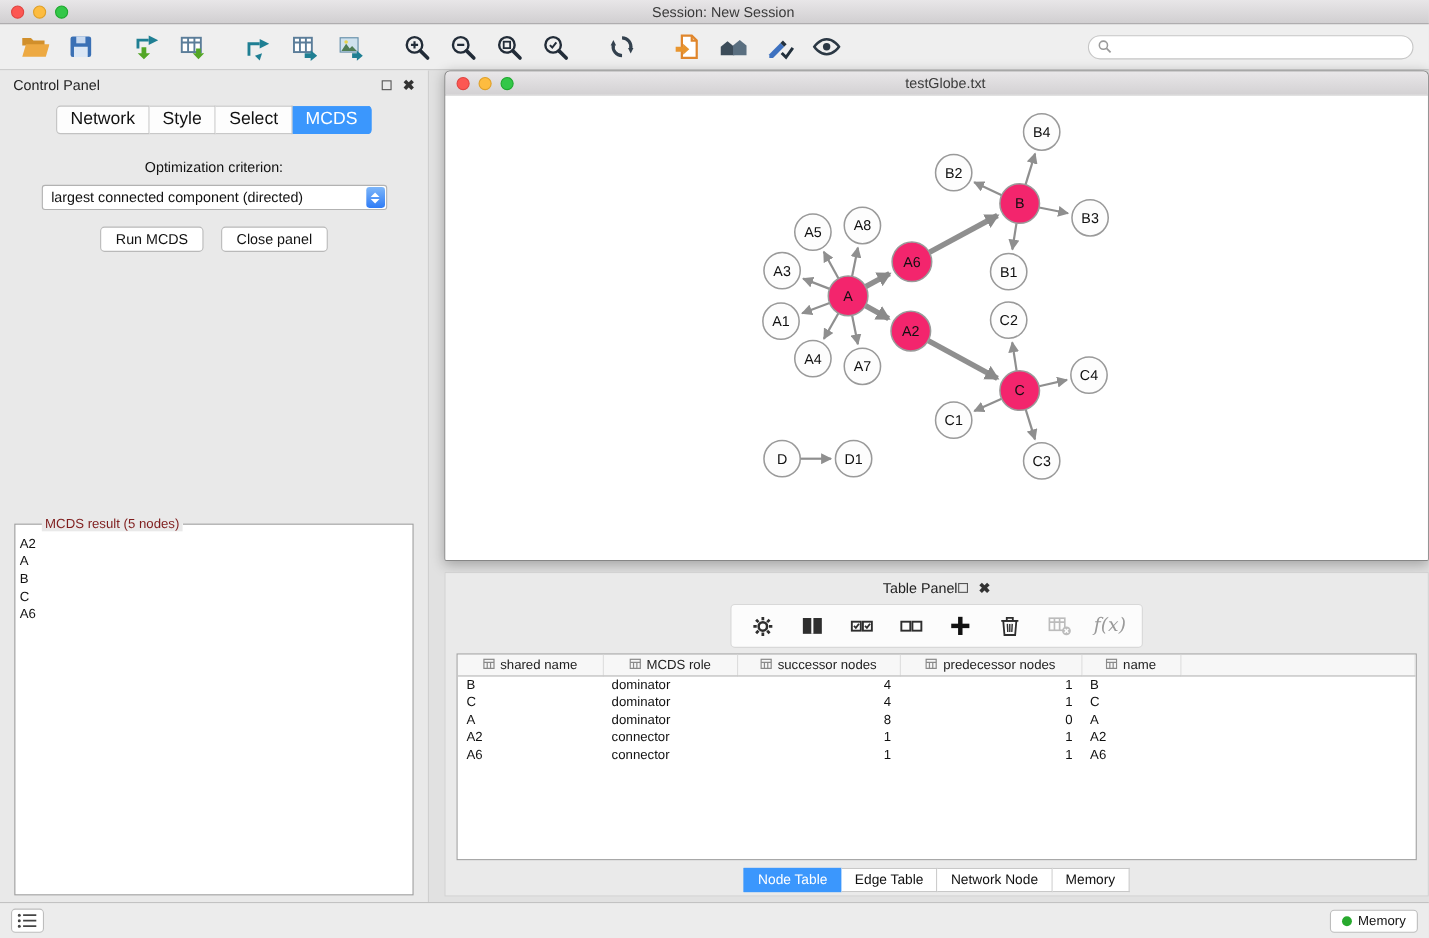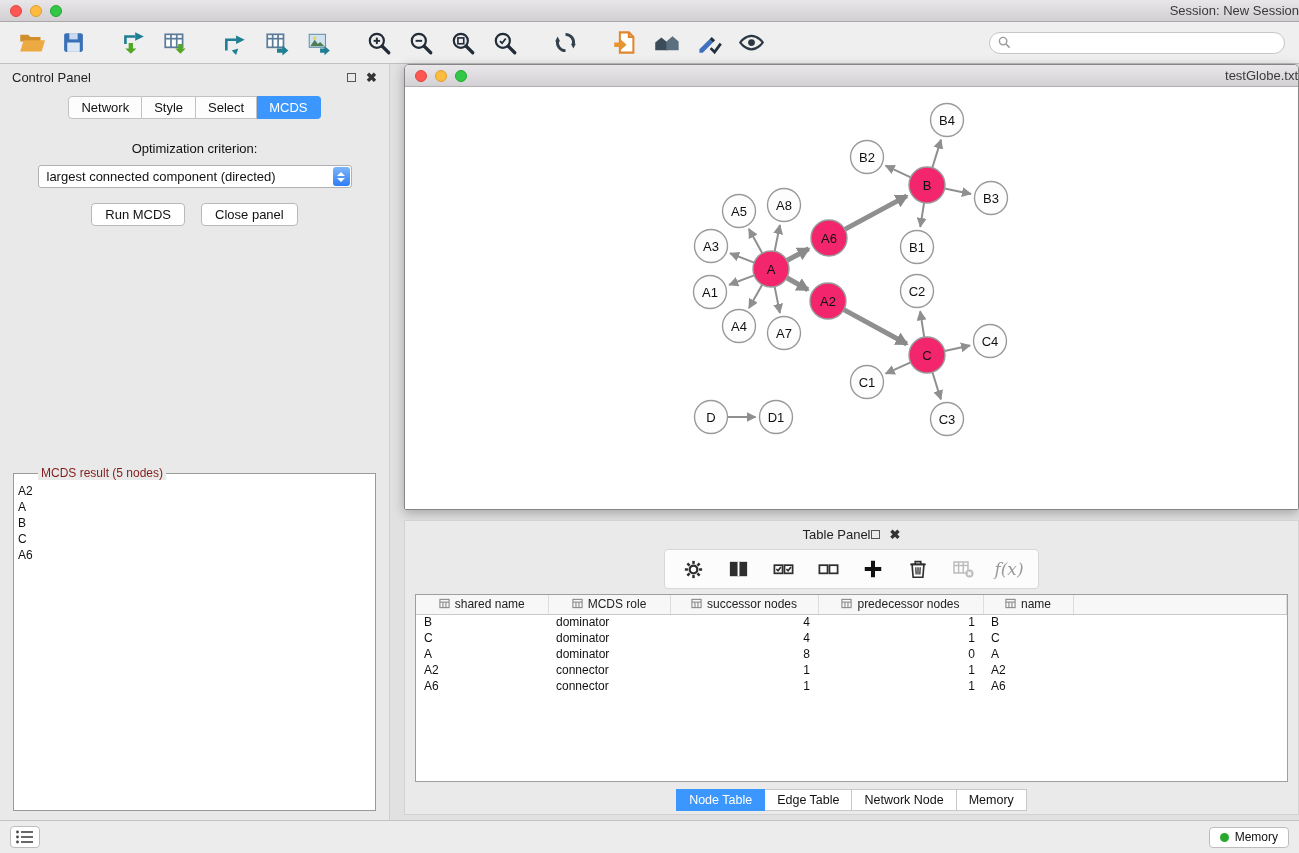--- a/index.html
+++ b/index.html
@@ -7,41 +7,41 @@
   body { font-family:"Liberation Sans", sans-serif; background:#e2e2e2; cursor:default; }
   .app { width:1299px; height:853px; display:flex; flex-direction:column; background:#e2e2e2; }
 
   
   .titlebar { height:22px; background:linear-gradient(#e8e6e8,#d1cfd1); border-bottom:1px solid #aaa8aa; position:relative; display:flex; align-items:center; flex:0 0 22px;}
   .traffic { display:flex; gap:8px; margin-left:10px; z-index:2; }
   .dot { width:12px; height:12px; border-radius:50%; }
   .dot.red { background:#fc5753; border:1px solid #e04542; }
   .dot.yellow { background:#fdbc40; border:1px solid #dfa029; }
   .dot.green { background:#33c748; border:1px solid #1fa82f; }
-  .win-title { position:absolute; left:16px; right:0; text-align:right; font-size:13px; color:#3a3a3a; }
+  .win-title { position:absolute; left:16px; right:0; text-align:center; font-size:13px; color:#3a3a3a; }
 
   
   .toolbar { height:42px; background:#efefef; border-bottom:1px solid #bfbfbf; display:flex; align-items:center; padding:0 14px; flex:0 0 42px; }
   .grp { display:flex; align-items:center; gap:8px; }
   .grp + .grp { margin-left:26px; }
   .tool-btn { width:34px; height:34px; border:none; background:transparent; display:flex; align-items:center; justify-content:center; padding:0; }
   .search-wrap { margin-left:auto; width:296px; height:22px; background:#fff; border:1px solid #c6c6c6; border-radius:12px; display:flex; align-items:center; padding:0 8px; gap:5px; }
   .search-wrap input { border:none; outline:none; flex:1; font-size:12px; background:transparent; font-family:"Liberation Sans",sans-serif; }
 
   
   .workspace { flex:1; display:flex; background:#e1e1e1; min-height:0; }
 
   
   .control-panel { width:390px; background:#e9e9e9; display:flex; flex-direction:column; border-right:1px solid #cfcfcf; }
   .panel-header { height:26px; display:flex; align-items:center; padding:0 12px; font-size:13px; color:#222; flex:0 0 26px; }
   .panel-controls { margin-left:auto; display:flex; align-items:center; gap:10px; }
   .float-glyph { width:9px; height:9px; border:1.5px solid #555; display:inline-block; }
   .close-glyph { font-size:13px; font-weight:bold; color:#333; line-height:1; }
   .cp-tabs { display:flex; justify-content:center; margin-top:6px; }
-  .cp-tab { font-size:13px; padding:3px 12px; background:#fdfdfd; border:1px solid #c2c2c2; border-left:none; color:#111; }
+  .cp-tab { font-size:16px; padding:3px 12px; background:#fdfdfd; border:1px solid #c2c2c2; border-left:none; color:#111; }
   .cp-tab:first-child { border-left:1px solid #c2c2c2; border-radius:4px 0 0 4px; }
   .cp-tab:last-child { border-radius:0 4px 4px 0; }
   .cp-tab.active { background:#3b97fd; border-color:#3b97fd; color:#fff; }
   .opt-label { text-align:center; margin-top:22px; font-size:13px; color:#111; }
   .dropdown { margin:9px auto 0; width:314px; height:23px; background:#fff; border:1px solid #b2b2b2; border-radius:3px; display:flex; align-items:center; font-size:13px; color:#111; padding-left:8px; position:relative; }
   .dd-stepper { position:absolute; right:1px; top:1px; width:17px; height:19px; background:linear-gradient(#7db6f9,#2f7cf6); border-radius:3px; display:flex; flex-direction:column; align-items:center; justify-content:center; gap:2px; }
   .tri-up { width:0; height:0; border-left:4px solid transparent; border-right:4px solid transparent; border-bottom:4px solid #fff; }
   .tri-down { width:0; height:0; border-left:4px solid transparent; border-right:4px solid transparent; border-top:4px solid #fff; }
   .btn-row { display:flex; justify-content:center; gap:16px; margin-top:15px; }
   .mac-btn { font-size:13px; height:23px; padding:0 13px; background:#fff; border:1px solid #b9b9b9; border-radius:4px; color:#111; font-family:"Liberation Sans",sans-serif; }

